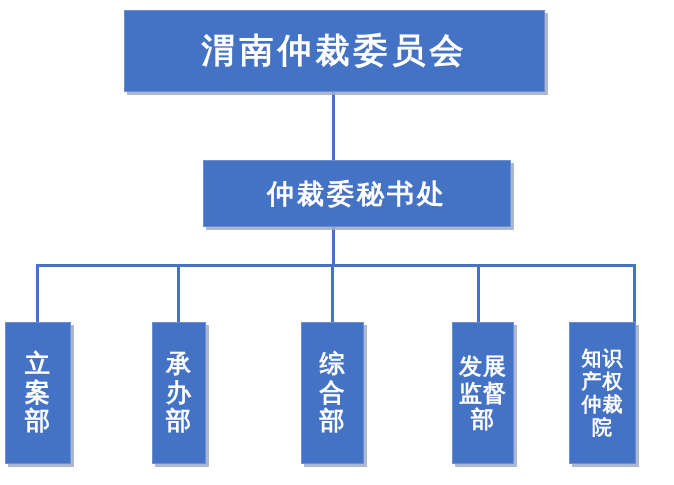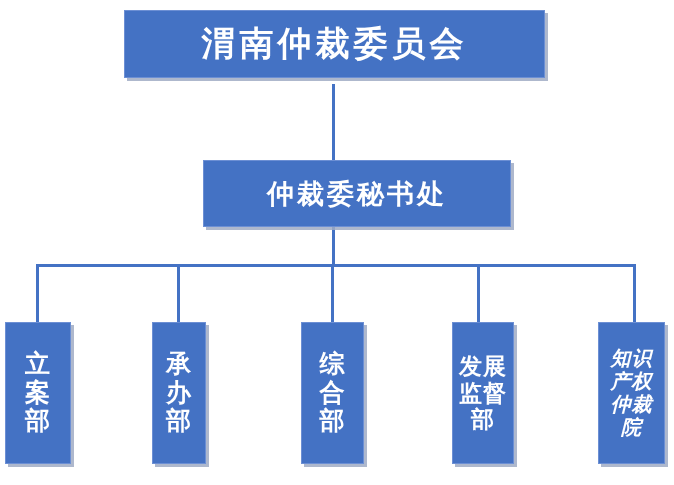--- a/index.html
+++ b/index.html
@@ -41,21 +41,21 @@
     display: block;
     width: 100%;
     white-space: pre-line;
   }
 
   
   #node-root {
     left: 124px;
     top: 10px;
     width: 421px;
-    height: 68px;
+    height: 82px;
     font-size: 34px;
     letter-spacing: 4px;
   }
   
   #node-secretariat {
     left: 203px;
     top: 160px;
     width: 308px;
     height: 67px;
     font-size: 27px;
@@ -66,21 +66,21 @@
   .leaf {
     top: 322px;
     height: 142px;
     font-size: 25px;
     letter-spacing: 1px;
   }
   #node-leaf-0 { left: 5px;   width: 66px; }
   #node-leaf-1 { left: 152px; width: 54px; }
   #node-leaf-2 { left: 301px; width: 63px; }
   #node-leaf-3 { left: 452px; width: 62px; font-size: 23px; }
-  #node-leaf-4 { left: 598px; width: 67px; font-size: 20px; font-style: italic; }
+  #node-leaf-4 { left: 569px; width: 67px; font-size: 20px; }
 
   
   .conn {
     position: absolute;
     background: #4472C4;
     z-index: 1;
   }
   .conn-v { width: 3px; }
   .conn-h { height: 3px; }
 

